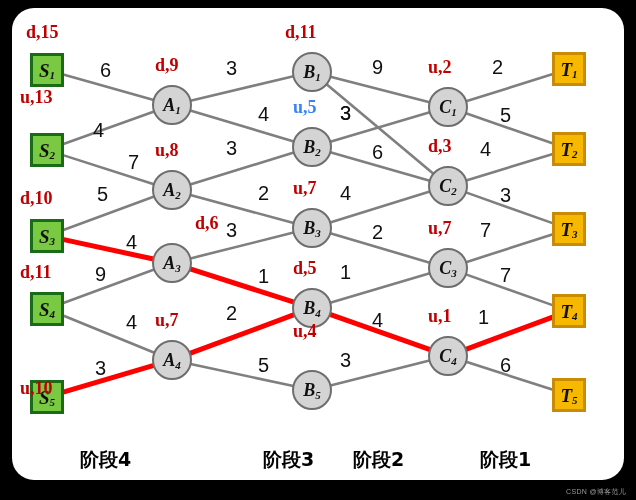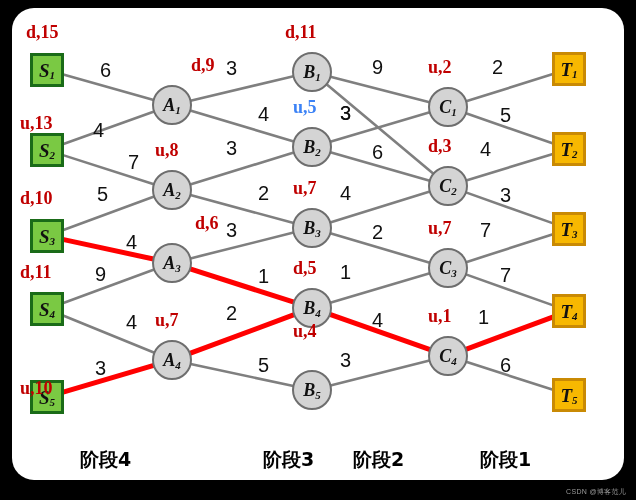--- a/index.html
+++ b/index.html
@@ -248,25 +248,25 @@
         <span>T</span>
         <sub>4</sub>
       </div>
       <div class="node-sq node-t" style="left: 552px; top: 378px;">
         <span>T</span>
         <sub>5</sub>
       </div>
     </div>
   <div id="labels-layer">
       <div class="red-label" style="left: 26px; top: 23px; color: rgb(192, 0, 0);">d,15</div>
-      <div class="red-label" style="left: 20px; top: 114px; color: rgb(192, 0, 0); text-align: center;">u,13</div>
+      <div class="red-label" style="left: 20px; top: 88px; color: rgb(192, 0, 0); text-align: center;">u,13</div>
       <div class="red-label" style="left: 20px; top: 189px; color: rgb(192, 0, 0);">d,10</div>
       <div class="red-label" style="left: 20px; top: 263px; color: rgb(192, 0, 0);">d,11</div>
       <div class="red-label" style="left: 20px; top: 351px; color: rgb(192, 0, 0); margin-top: 28px;">u,10</div>
-      <div class="red-label" style="left: 155px; top: 56px; color: rgb(192, 0, 0); margin-left: 36px;">d,9</div>
+      <div class="red-label" style="left: 155px; top: 56px; color: rgb(192, 0, 0);">d,9</div>
       <div class="red-label" style="left: 155px; top: 141px; color: rgb(192, 0, 0);">u,8</div>
       <div class="red-label" style="left: 155px; top: 214px; color: rgb(192, 0, 0); margin-left: 40px;">d,6</div>
       <div class="red-label" style="left: 155px; top: 311px; color: rgb(192, 0, 0);">u,7</div>
       <div class="red-label" style="left: 285px; top: 23px; color: rgb(192, 0, 0);">d,11</div>
       <div class="red-label" style="left: 293px; top: 98px; color: #3b82f6;">u,5</div>
       <div class="red-label" style="left: 293px; top: 179px; color: rgb(192, 0, 0);">u,7</div>
       <div class="red-label" style="left: 293px; top: 259px; color: rgb(192, 0, 0);">d,5</div>
       <div class="red-label" style="left: 293px; top: 322px; color: rgb(192, 0, 0);">u,4</div>
       <div class="red-label" style="left: 428px; top: 58px; color: rgb(192, 0, 0);">u,2</div>
       <div class="red-label" style="left: 428px; top: 137px; color: rgb(192, 0, 0);">d,3</div>

